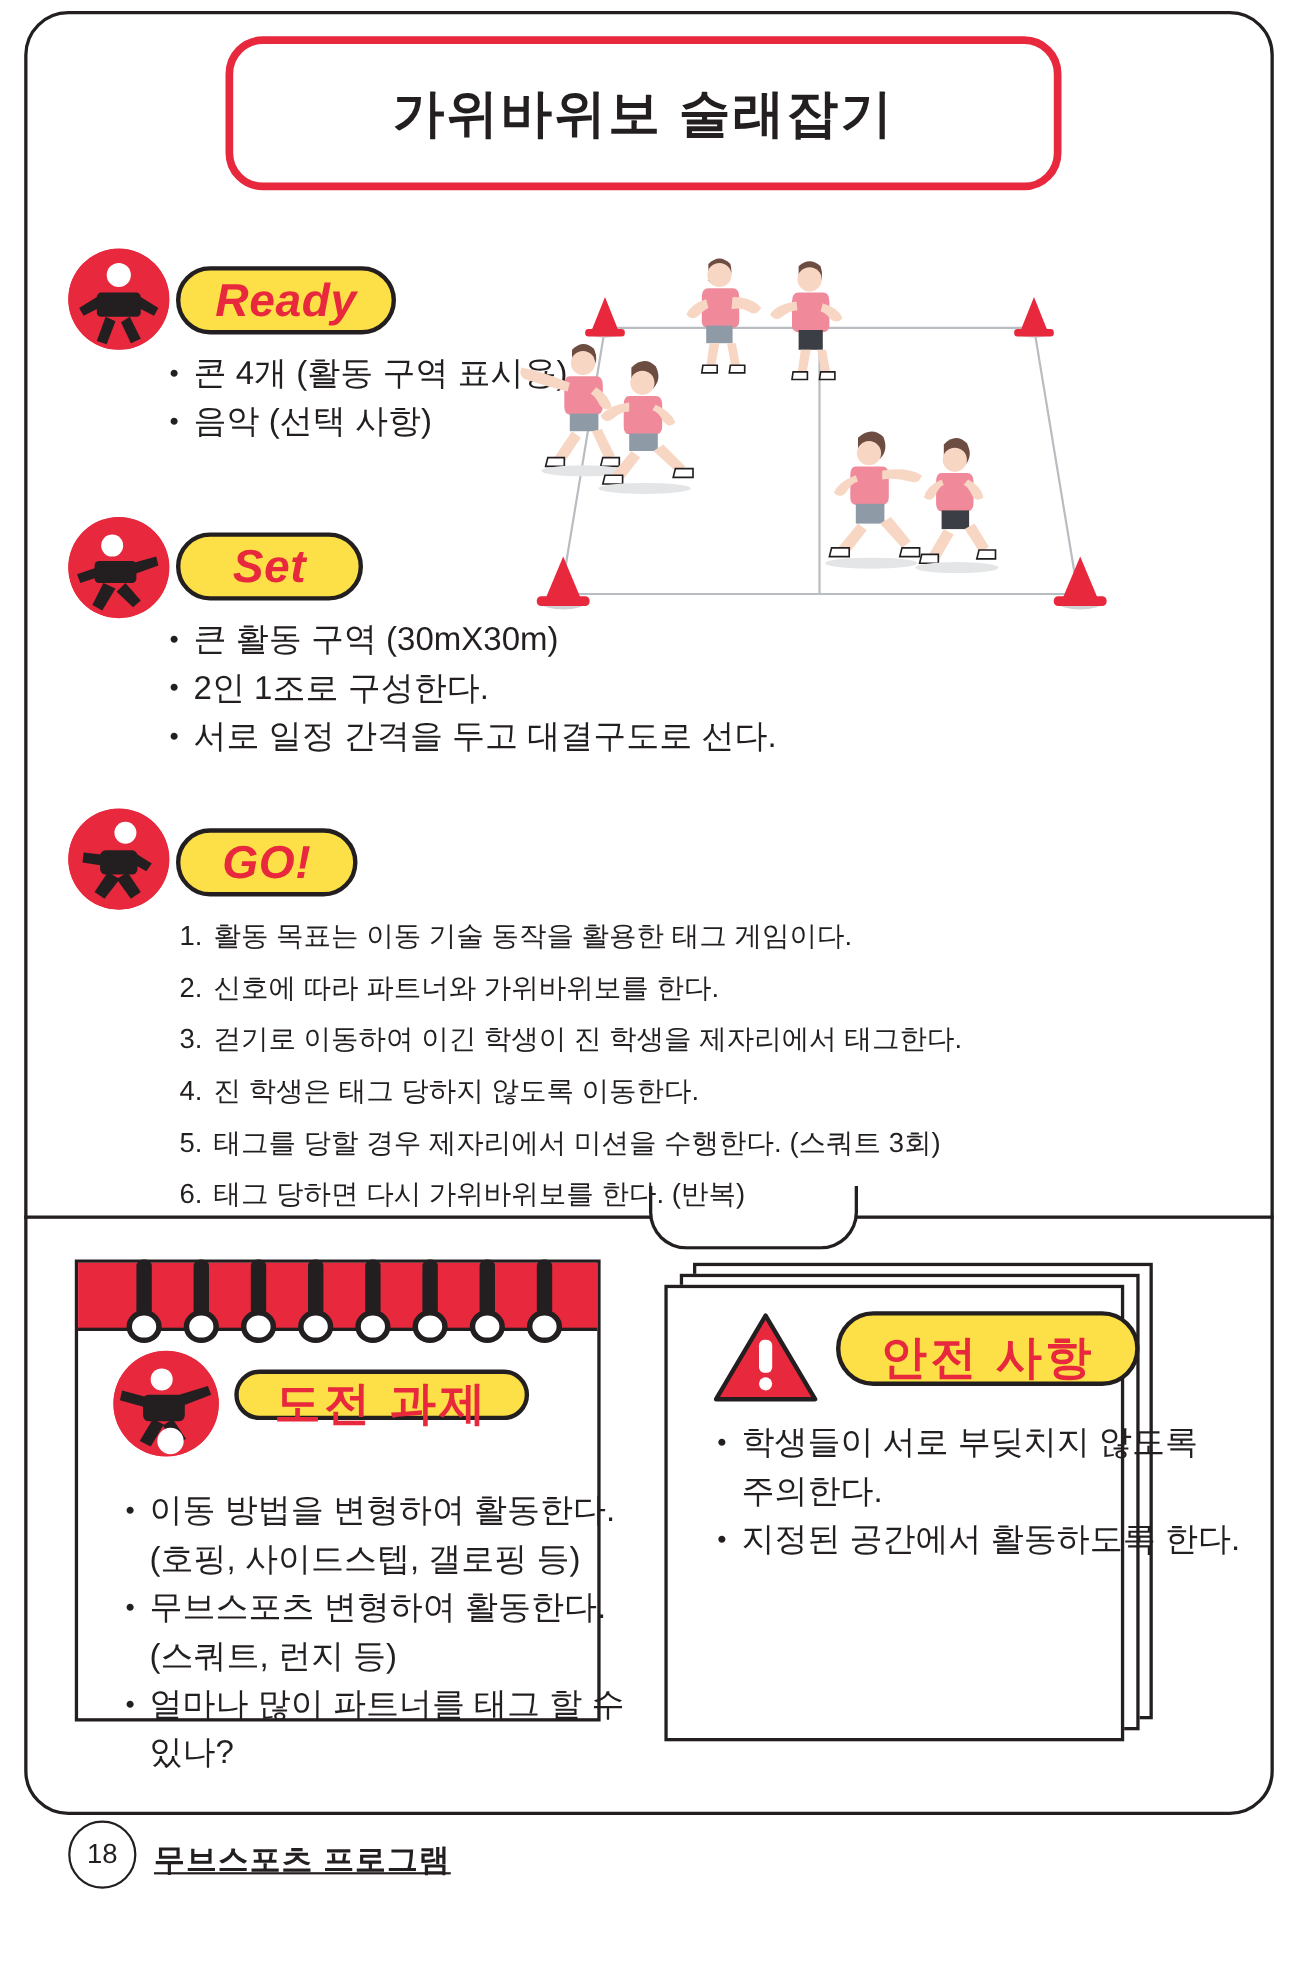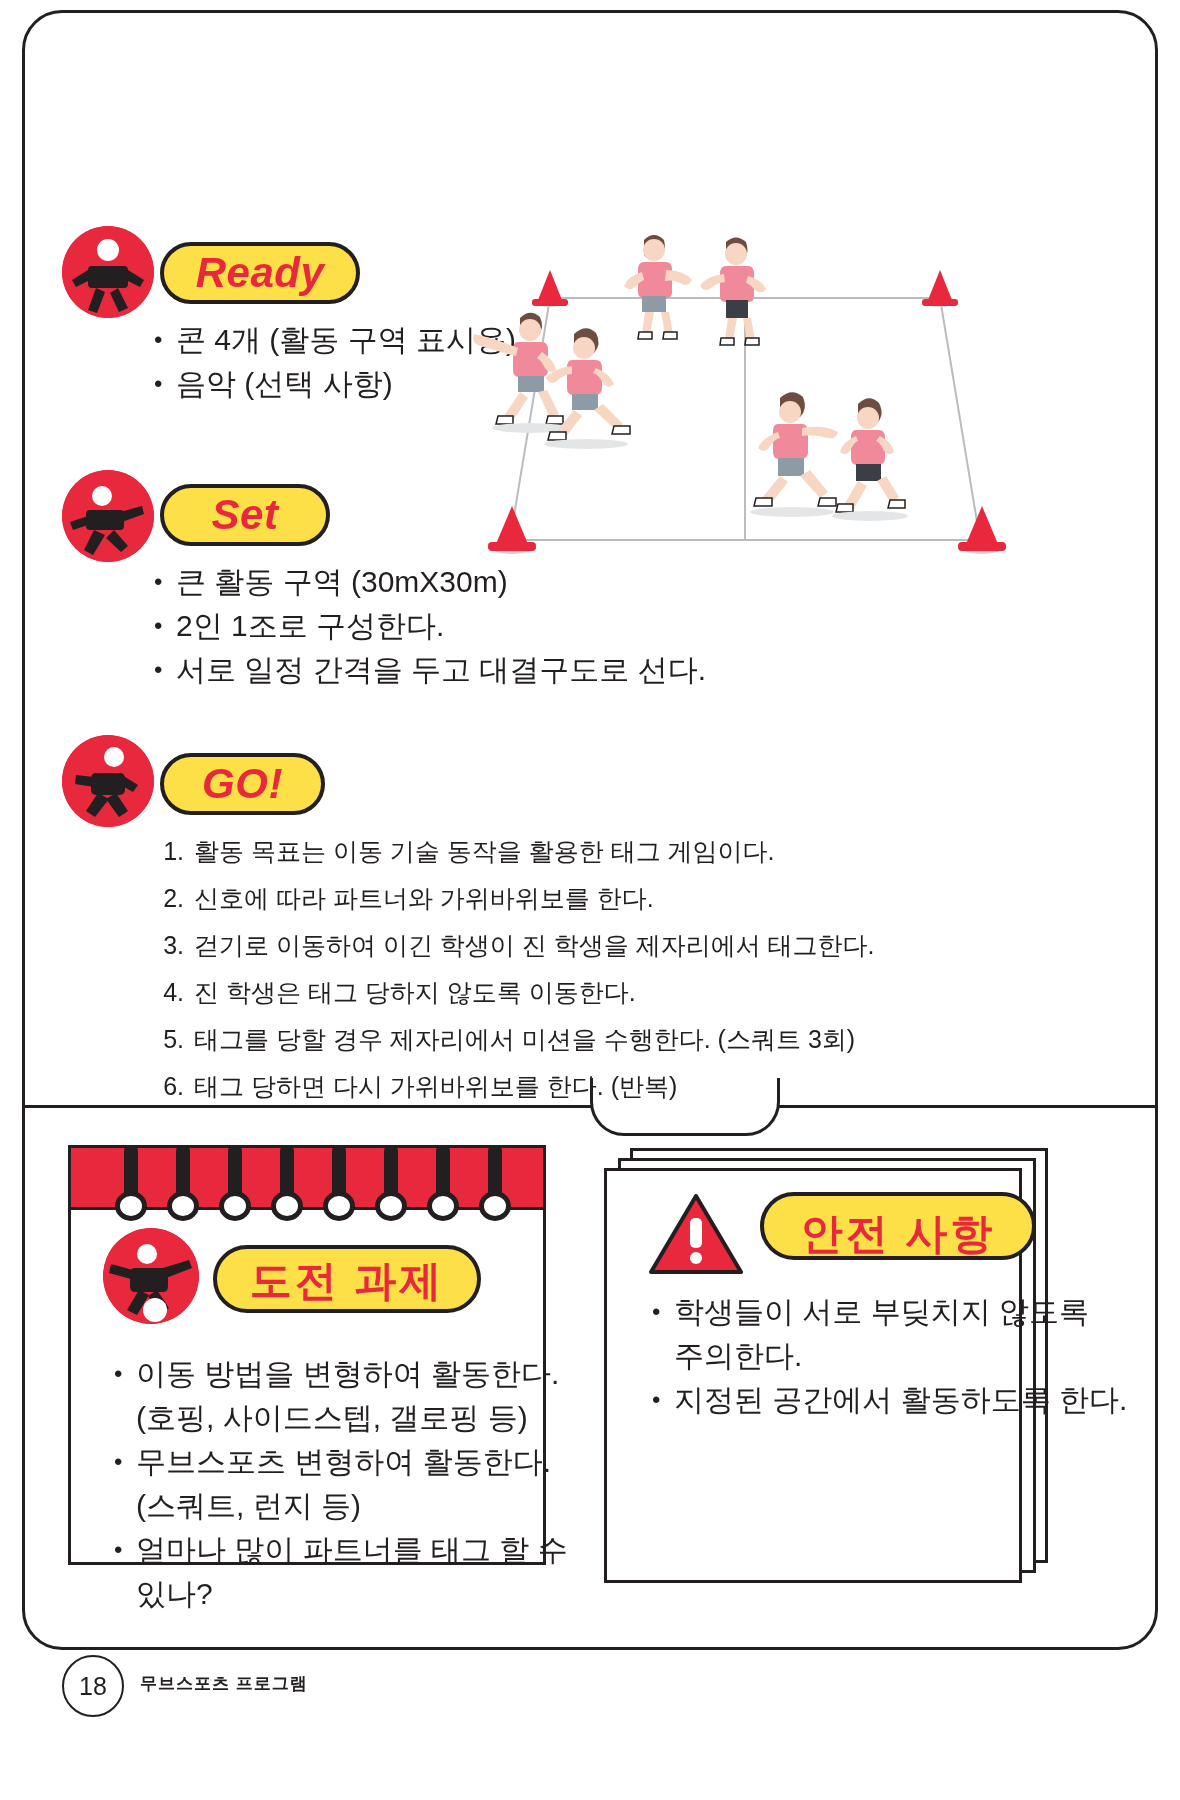--- a/index.html
+++ b/index.html
@@ -236,35 +236,39 @@
     display: flex;
     align-items: center;
     justify-content: center;
     font-size: 25px;
     box-sizing: border-box;
   }
   .footer-text {
     position: absolute;
     left: 140px;
     top: 1672px;
-    font-size: 17px;
+    font-size: 28px;
     font-weight: bold;
     letter-spacing: 1px;
+    text-decoration: underline;
   }
 </style>
 </head>
 <body>
 
 <div class="page" data-name="worksheet-page">
 
   <div class="card-outline" data-name="main-card-border"></div>
   <div class="divider" data-name="section-divider"></div>
   <div class="notch-cover" data-name="divider-notch-cover"></div>
   <div class="notch" data-name="divider-notch"></div>
 
+  <div class="title-banner" data-name="page-title-banner">
+    <div class="title-text" data-name="page-title">가위바위보 술래잡기</div>
+  </div>
 
   <div class="badge" style="left:62px; top:226px;" data-name="ready-runner-badge-icon">
     <svg width="92" height="92" viewBox="0 0 92 92">
       <circle cx="46" cy="46" r="46" fill="#e8283c"></circle>
       <g fill="#231f20">
         <circle cx="46" cy="24" r="11" fill="#fff"></circle>
         <path d="M30 40 h32 a4 4 0 0 1 4 4 v14 a4 4 0 0 1 -4 4 h-32 a4 4 0 0 1 -4 -4 v-14 a4 4 0 0 1 4 -4 z"></path>
         <path d="M26 44 L10 54 l4 7 l18 -9 z"></path>
         <path d="M66 44 L82 54 l-4 7 l-18 -9 z"></path>
         <path d="M34 62 l-8 22 l9 3 l8 -21 z"></path>
@@ -468,21 +472,21 @@
         <circle cx="44" cy="26" r="10" fill="#fff"></circle>
         <path d="M32 40 h28 q5 0 5 6 v12 q0 6 -5 6 h-28 q-5 0 -5 -6 v-12 q0 -6 5 -6z"></path>
         <path d="M60 40 L86 32 l3 8 l-26 10z"></path>
         <path d="M30 42 L8 36 l-2 9 l22 6z"></path>
         <path d="M36 62 l-12 20 l10 5 l12 -20z"></path>
         <path d="M54 62 l12 18 l-9 6 l-12 -18z"></path>
         <circle cx="52" cy="82" r="12" fill="#fff"></circle>
       </g>
     </svg>
   </div>
-  <div class="pill" style="left:213px; top:1245px; width:268px; height:68px;align-items:flex-end;" data-name="challenge-pill">
+  <div class="pill" style="left:213px; top:1245px; width:268px; height:46px;" data-name="challenge-pill">
     <span class="pill-label kr" data-name="challenge-label">도전 과제</span>
   </div>
   <ul class="bul" style="left:110px; top:1352px;" data-name="challenge-list">
     <li data-name="list-item">이동 방법을 변형하여 활동한다.</li>
     <li style="list-style:none;" data-name="list-item-continuation">(호핑, 사이드스텝, 갤로핑 등)</li>
     <li data-name="list-item">무브스포츠 변형하여 활동한다.</li>
     <li style="list-style:none;" data-name="list-item-continuation">(스쿼트, 런지 등)</li>
     <li data-name="list-item">얼마나 많이 파트너를 태그 할 수</li>
     <li style="list-style:none;" data-name="list-item-continuation">있나?</li>
   </ul>

